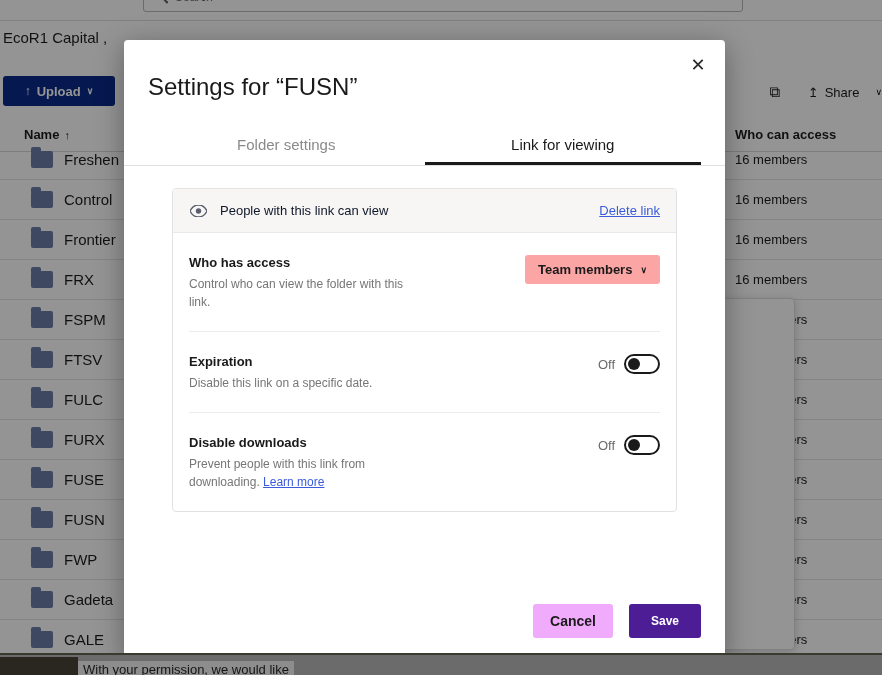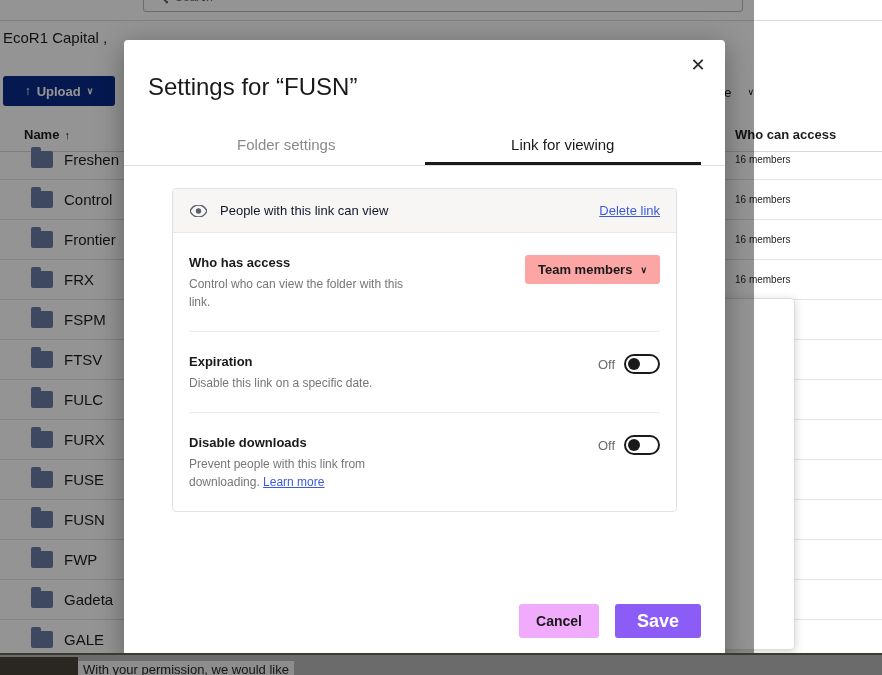--- a/index.html
+++ b/index.html
@@ -2,21 +2,21 @@
 <html><head>
 <meta charset="utf-8">
 <style>
   * { box-sizing: border-box; margin: 0; padding: 0; }
   html, body {
     width: 882px; height: 675px;
     overflow: hidden;
     font-family: "Liberation Sans", sans-serif;
     background: #ffffff;
   }
-  #root { position: relative; width: 754px; height: 675px; }
+  #root { position: relative; width: 882px; height: 675px; }
 
   
   .app { position: absolute; inset: 0; background: #ffffff; }
 
   .app-searchbar {
     position: absolute; left: 143px; top: -18px; width: 600px; height: 30px;
     border: 1px solid #b9b9b9; border-radius: 3px; background: #fff;
     display: flex; align-items: center; gap: 6px; padding: 0 10px;
     font-size: 12px; color: #6b6b6b;
   }
@@ -69,21 +69,21 @@
   }
   .folder-ico {
     position: absolute; left: 31px; width: 22px; height: 17px;
     background: #6b7fa8; border-radius: 2px;
   }
   .folder-ico::before {
     content: ""; position: absolute; left: 0; top: -4px; width: 10px; height: 5px;
     background: #6b7fa8; border-radius: 2px 2px 0 0;
   }
   .row-name { position: absolute; left: 64px; font-size: 15px; color: #1d1d1d; white-space: nowrap; }
-  .row-who  { position: absolute; left: 735px; font-size: 10px; color: #1d1d1d; white-space: nowrap; }
+  .row-who  { position: absolute; left: 735px; font-size: 13px; color: #1d1d1d; white-space: nowrap; }
 
   
   .bg-popover {
     position: absolute; left: 600px; top: 298px; width: 195px; height: 352px;
     background: #fff; border: 1px solid #dcdcdc; border-radius: 4px;
     box-shadow: 0 2px 10px rgba(0,0,0,.18);
     padding: 14px 16px; font-size: 12px; color: #4a4a4a; line-height: 40px;
   }
   .bg-popover div { white-space: nowrap; }
 
@@ -159,21 +159,21 @@
 
   .modal-footer {
     padding: 0 24px 22px; display: flex; justify-content: flex-end; align-items: center; gap: 16px;
   }
   .btn-cancel {
     background: #f0abfc; color: #1a1a1a; font-size: 14px; font-weight: 700;
     height: 34px; padding: 0 17px; border-radius: 3px;
     display: flex; align-items: center;
   }
   .btn-save {
-    background: #8b5cf6; color: #ffffff; font-size: 18px; font-weight: 700;
+    background: #4c1d95; color: #ffffff; font-size: 12px; font-weight: 700;
     height: 34px; padding: 0 22px; border-radius: 3px;
     display: flex; align-items: center;
   }
 
   
   .cookie {
     position: absolute; left: 0; bottom: 0; width: 882px; height: 22px;
     background: #6b6b6b; border-top: 2px solid #3a3a30;
   }
   .cookie-dark { position: absolute; left: 0; top: 2px; width: 78px; height: 20px; background: #2a2620; }

